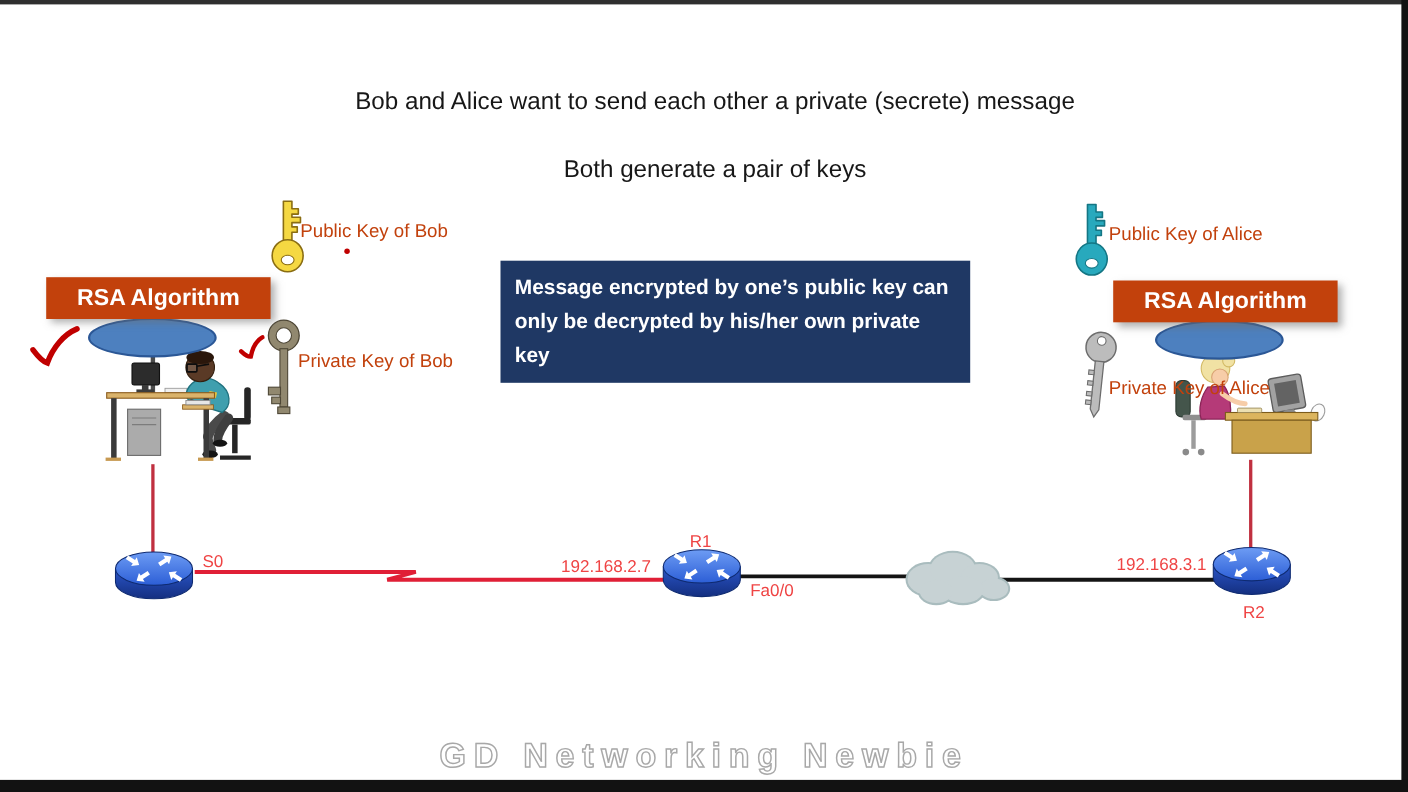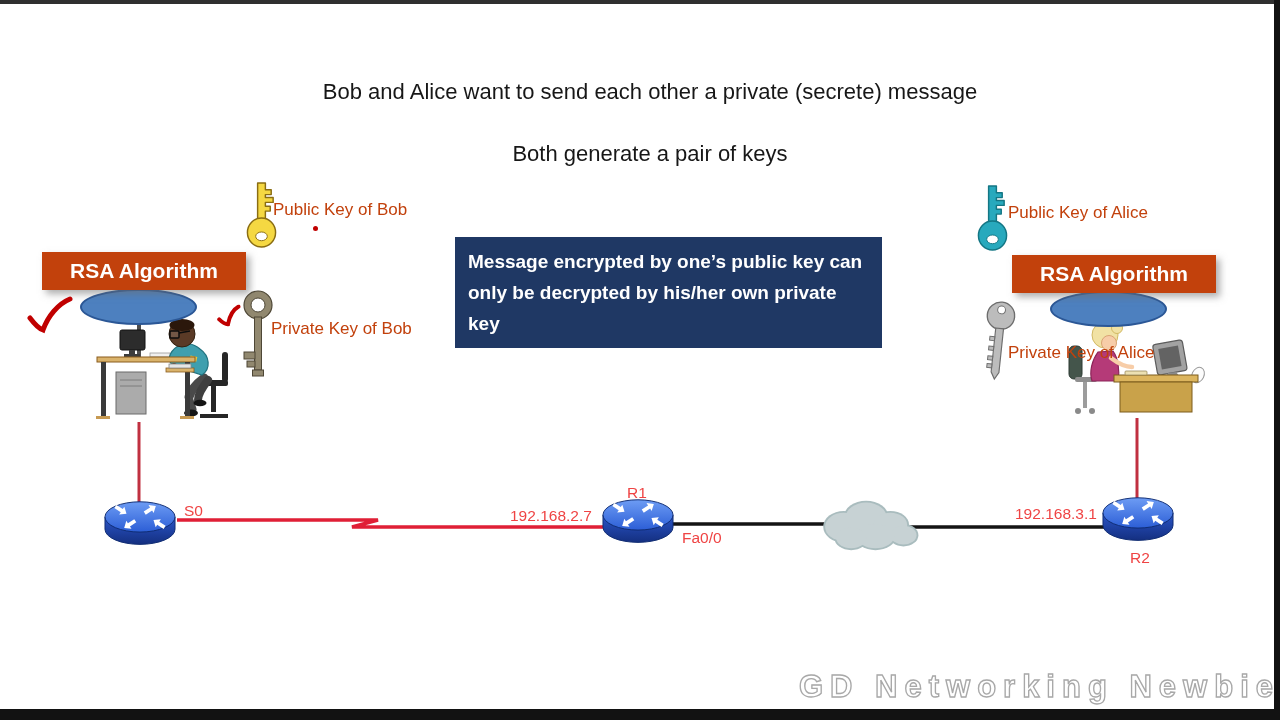--- a/index.html
+++ b/index.html
@@ -14,21 +14,21 @@
   .callout{position:absolute;left:455px;top:237px;width:427px;box-sizing:border-box;
            background:#1f3864;color:#ffffff;font-weight:bold;font-size:19px;line-height:31px;
            padding:9px 13px;z-index:2;}
   .banner{position:absolute;width:204px;height:38px;background:#c2410c;color:#ffffff;
           font-weight:bold;font-size:21px;line-height:38px;text-align:center;
           box-shadow:4px 4px 7px rgba(110,110,110,0.55);z-index:4;}
   .table-ellipse{position:absolute;width:113px;height:32px;border-radius:50%;
                  background:#4d80bf;border:2px solid #2b5796;z-index:3;}
   .lbl{position:absolute;font-size:17px;color:#c2410c;white-space:nowrap;z-index:4;}
   .netlbl{position:absolute;font-size:15.5px;color:#ef4444;white-space:nowrap;z-index:4;text-align:center;}
-  .watermark{position:absolute;top:669px;left:0;width:1280px;text-align:right;
+  .watermark{position:absolute;top:669px;left:0;width:1280px;text-align:center;
              font-size:31px;font-weight:bold;letter-spacing:7px;color:#ffffff;
              -webkit-text-stroke:1.3px #a8a8a8;text-shadow:0 0 1px #b5b5b5;z-index:5;}
   .dot{position:absolute;width:5px;height:5px;border-radius:50%;background:#c00000;z-index:4;}
   svg{display:block;}
   .z1{z-index:1}.z2{z-index:2}.z3{z-index:3}.z4{z-index:4}
 </style>
 </head>
 <body>
 
 <div class="stage">

